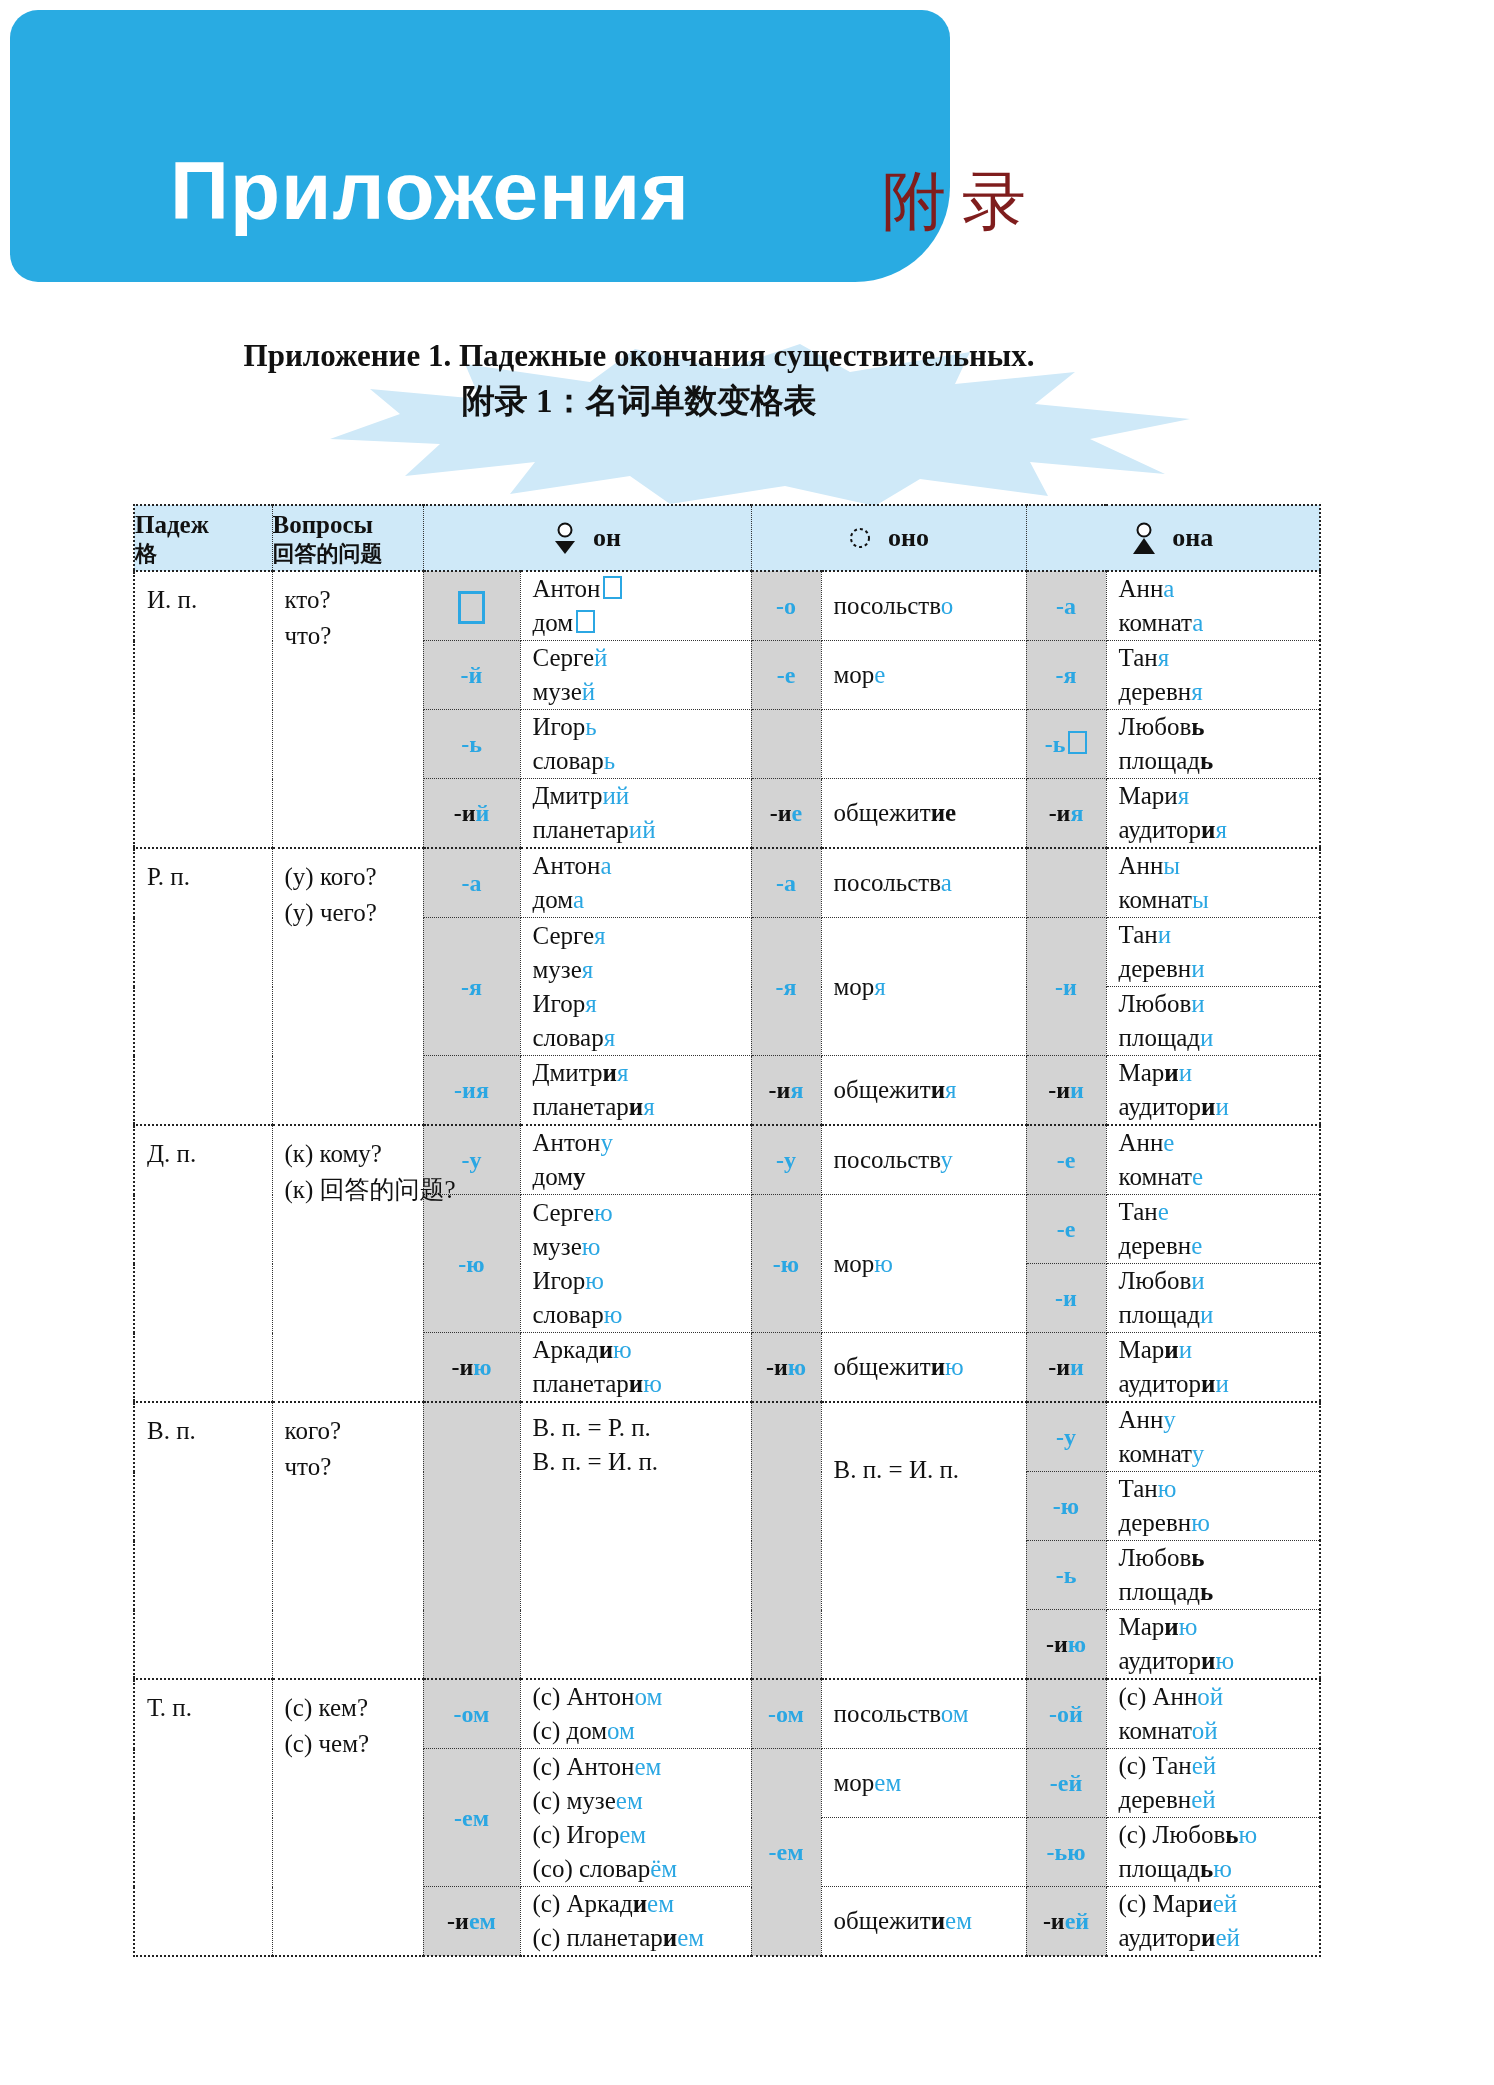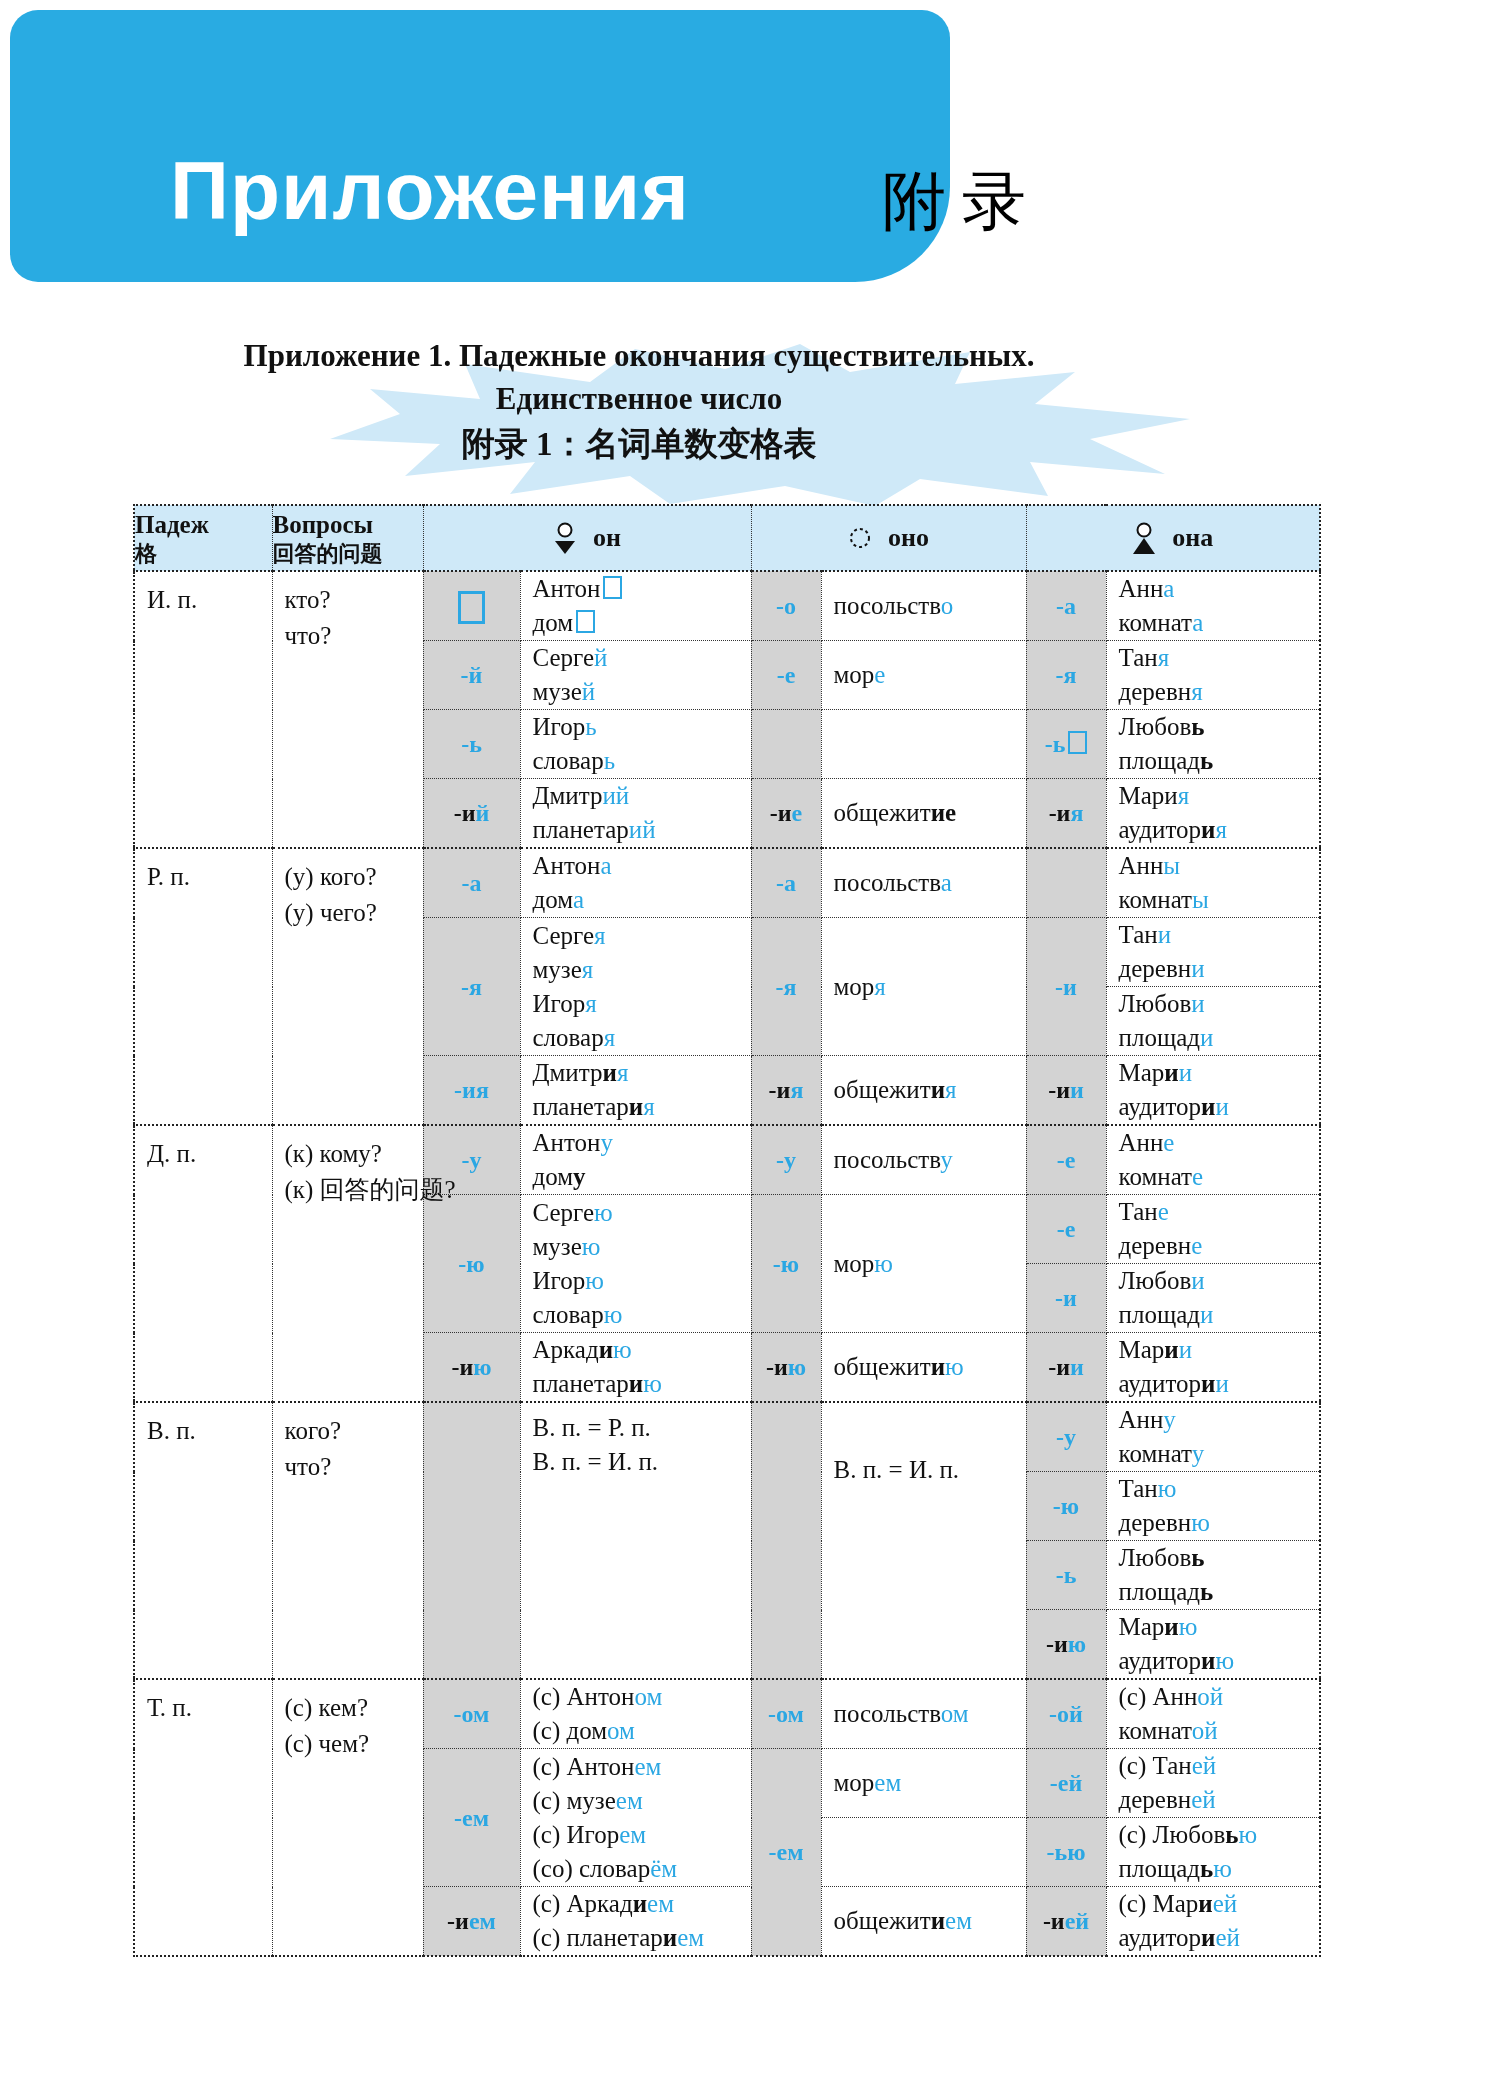--- a/index.html
+++ b/index.html
@@ -4,21 +4,21 @@
 <style>
   html,body{margin:0;padding:0;background:#fff;}
   .sheet{position:relative;width:1494px;height:2085px;background:#fff;overflow:hidden;
          font-family:"Liberation Serif",serif;color:#111;}
   
   .banner{position:absolute;left:10px;top:10px;width:940px;height:272px;
           background:#29abe2;border-radius:28px 28px 95px 28px;}
   .banner-ru{position:absolute;left:160px;top:134px;color:#fff;
              font-family:"Liberation Sans",sans-serif;font-weight:bold;
              font-size:82px;letter-spacing:1px;white-space:nowrap;}
-  .banner-zh{position:absolute;left:872px;top:148px;color:#000000;
+  .banner-zh{position:absolute;left:872px;top:148px;color:#7f1d1d;
              font-family:"Liberation Sans",sans-serif;
              font-size:64px;letter-spacing:16px;white-space:nowrap;}
   
   .burst{position:absolute;left:330px;top:344px;z-index:0;}
   .titles{position:absolute;left:0;top:334px;width:1278px;text-align:center;z-index:1;}
   .t1,.t2{font-weight:bold;font-size:31px;line-height:43px;}
   .t3{font-weight:bold;font-size:33px;line-height:48px;}
   
   table.decl{position:absolute;left:133px;top:504px;width:1186px;z-index:1;
              border-collapse:collapse;table-layout:fixed;border:2px dotted #222;}
@@ -57,21 +57,20 @@
   </div>
 
   <svg class="burst" width="860" height="162" viewBox="0 0 860 162">
     <polygon fill="#cfe9f8" points="0,95 70,70 40,45 150,55 135,20 260,38 305,5 395,25 470,0
       520,28 640,8 625,40 745,28 705,60 860,75 760,95 835,130 700,118 718,152 590,135
       545,162 455,142 340,160 300,132 180,150 205,118 75,132 110,100"></polygon>
   </svg>
 
   <div class="titles">
     <div class="t1">Приложение 1. Падежные окончания существительных.</div>
-    <div class="t2">Единственное число</div>
     <div class="t3">附录 1：名词单数变格表</div>
   </div>
 
   <table class="decl">
     <colgroup>
       <col style="width:138px">
         <col style="width:151px">
       <col style="width:97px">
         <col style="width:231px">
       <col style="width:70px">

